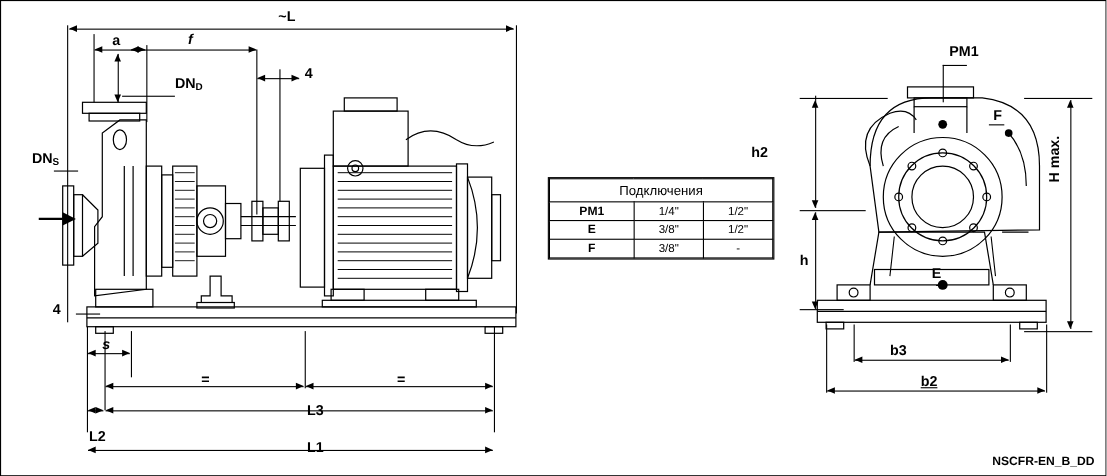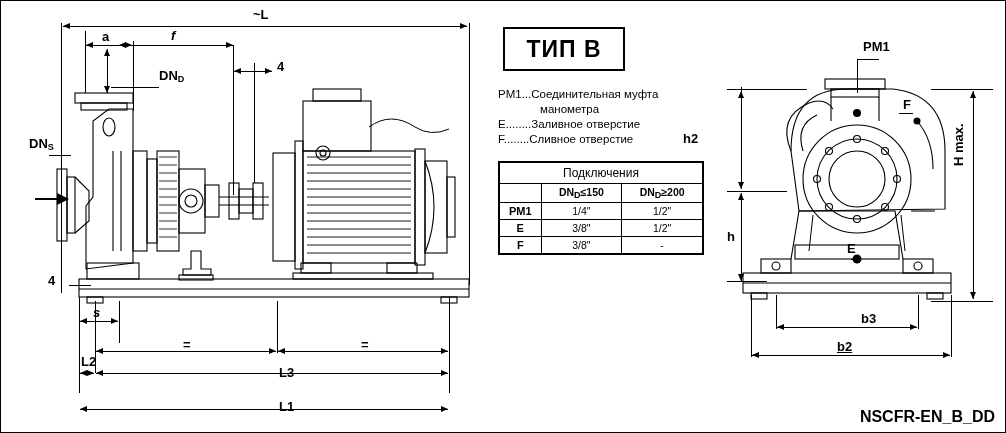--- a/index.html
+++ b/index.html
@@ -42,21 +42,21 @@
 
   
   #ptable{position:absolute;left:497px;top:160px;width:204px;border:1px solid #000;border-collapse:collapse;}
   #ptable table{border-collapse:collapse;width:100%;font-size:11px;}
   #ptable td,#ptable th{border:1px solid #000;text-align:center;padding:2px 0;font-weight:bold;}
   #ptable .cap{font-size:12px;font-weight:normal;padding:3px 0;}
   #ptable .hdr{font-size:10.5px;}
   #ptable .val{font-weight:normal;font-size:10.5px;}
 
   .sub{font-size:9px;vertical-align:-2px;}
-  #code{position:absolute;right:10px;bottom:6px;font-size:16px;font-weight:bold;}
+  #code{position:absolute;right:10px;bottom:6px;font-size:11px;font-weight:bold;}
 
   svg{position:absolute;left:0;top:0;}
 </style>
 </head>
 <body>
 
 <div id="sheet">
 
   <svg width="500" height="433" viewBox="0 0 500 433">
     <g stroke="#000" fill="none" stroke-width="1.1">
@@ -194,52 +194,34 @@
 
   <div class="dim" style="left:79px;top:320px;width:38px;"></div>
   <div class="lbl b it" style="left:92px;top:304px;">s</div>
 
   <div class="dim" style="left:95px;top:350px;width:180px;"></div>
   <div class="lbl b" style="left:182px;top:336px;">=</div>
   <div class="dim" style="left:277px;top:350px;width:170px;"></div>
   <div class="lbl b" style="left:360px;top:336px;">=</div>
 
   <div class="dim" style="left:79px;top:372px;width:14px;"></div>
-  <div class="lbl b" style="left:80px;top:353px;">L2</div>
+  <div class="lbl b" style="left:80px;top:388px;">L2</div>
   <div class="dim" style="left:95px;top:372px;width:352px;"></div>
   <div class="lbl b" style="left:278px;top:364px;">L3</div>
 
   <div class="dim" style="left:79px;top:408px;width:368px;"></div>
   <div class="lbl b" style="left:278px;top:398px;">L1</div>
 
-  <div id="typebox">
-    <span>ТИП В</span>
-  </div>
-
-  <div id="legend">
-    <div class="row">PM1...Соединительная муфта</div>
-    <div class="row ind">манометра</div>
-    <div class="row">E........Заливное отверстие</div>
-    <div class="row">F........Сливное отверстие</div>
-  </div>
+
 
   <div id="ptable">
     <table>
       <tbody>
           <tr>
         <td class="cap" colspan="3">Подключения</td>
-      </tr>
-      <tr>
-        <td></td>
-        <td class="hdr">
-          <span>DN</span><span class="sub">D</span><span>≤150</span>
-        </td>
-        <td class="hdr">
-          <span>DN</span><span class="sub">D</span><span>≥200</span>
-        </td>
       </tr>
       <tr>
         <td>PM1</td>
         <td class="val">1/4"</td>
         <td class="val">1/2"</td>
       </tr>
       <tr>
         <td>E</td>
         <td class="val">3/8"</td>
         <td class="val">1/2"</td>
@@ -329,20 +311,20 @@
 
   <div class="vdim" style="left:972px;top:90px;height:208px;"></div>
   <div class="lbl b" style="left:950px;top:165px;transform:rotate(-90deg);transform-origin:left top;width:70px;">H max.</div>
 
   <div class="ext" style="left:750px;top:294px;height:62px;"></div>
   <div class="ext" style="left:950px;top:294px;height:62px;"></div>
   <div class="ext" style="left:775px;top:294px;height:34px;"></div>
   <div class="ext" style="left:917px;top:294px;height:34px;"></div>
 
   <div class="dim" style="left:776px;top:326px;width:140px;"></div>
-  <div class="lbl b" style="left:860px;top:310px;">b3</div>
+  <div class="lbl b" style="left:808px;top:310px;">b3</div>
 
   <div class="dim" style="left:751px;top:354px;width:198px;"></div>
   <div class="lbl b" style="left:836px;top:338px;text-decoration:underline;">b2</div>
 
   <div id="code">NSCFR-EN_B_DD</div>
 
 </div>
 
 </body></html>

